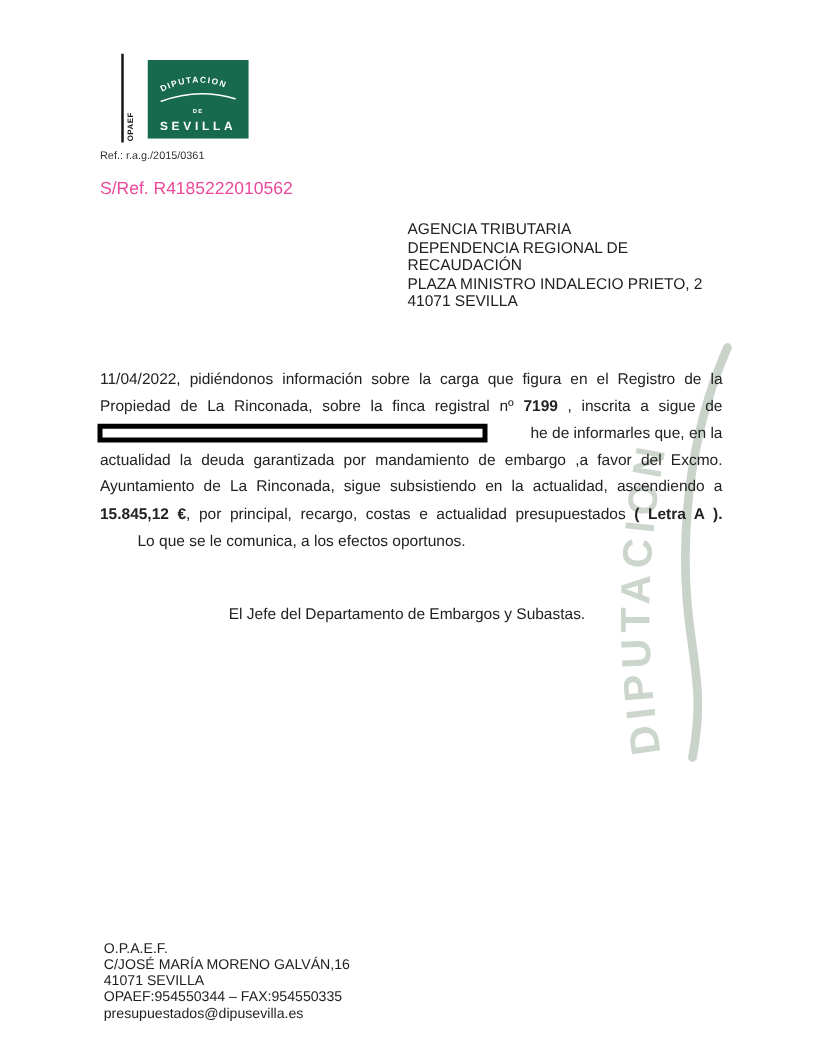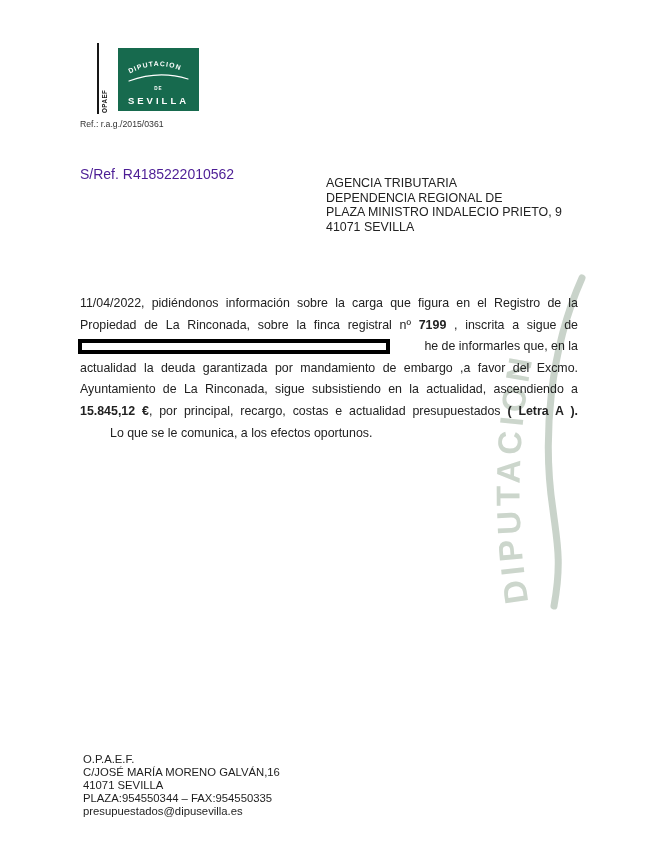--- a/index.html
+++ b/index.html
@@ -16,21 +16,21 @@
   .opaef-label{position:absolute;left:101px;top:113px;transform:rotate(-90deg);transform-origin:0 0;
     font-size:6.3px;font-weight:700;letter-spacing:.4px;color:#161616;z-index:2;white-space:nowrap;}
   .logo{position:absolute;left:118px;top:48px;width:81px;height:63px;z-index:2;}
   .logo text{fill:#ffffff;font-family:"Liberation Sans","DejaVu Sans",sans-serif;}
   .logo-arc-text{font-size:6.8px;font-weight:700;letter-spacing:1.1px;}
   .logo-swoosh{fill:none;stroke:#ffffff;stroke-width:1.2;stroke-linecap:round;}
   .logo-de{font-size:4.6px;font-weight:700;letter-spacing:1px;text-anchor:middle;}
   .logo-city{font-size:9.5px;font-weight:700;letter-spacing:3px;text-anchor:middle;}
   
   .ref-small{position:absolute;left:80px;top:119px;font-size:8.7px;color:#333;z-index:2;}
-  .sref{position:absolute;left:80px;top:142px;font-size:14px;color:#4c1d95;z-index:2;margin-top:24px;}
+  .sref{position:absolute;left:80px;top:142px;font-size:14px;color:#ec4899;z-index:2;}
   
   .recipient{position:absolute;left:326px;top:176px;font-size:12.4px;line-height:14.6px;z-index:2;}
   
   .body-block{position:absolute;left:80px;top:293px;width:498px;z-index:2;}
   .bline{
     font-size:12.4px;line-height:21.6px;height:21.6px;
     text-align:justify;text-align-last:justify;-moz-text-align-last:justify;text-justify:inter-word;
   }
   .bline.indent{padding-left:30px;}
   .bline.closing{text-align:center;text-align-last:left;-moz-text-align-last:left;}
@@ -66,39 +66,41 @@
     <text class="logo-de" x="40.5" y="42">DE</text>
     <text class="logo-city" x="40.5" y="56">SEVILLA</text>
   </svg>
 
   <div class="ref-small">Ref.: r.a.g./2015/0361</div>
   <div class="sref">S/Ref. R4185222010562</div>
 
   <div class="recipient">
     <div>AGENCIA TRIBUTARIA</div>
     <div>DEPENDENCIA REGIONAL DE</div>
-    <div>PLAZA MINISTRO INDALECIO PRIETO, 9</div>
+    <div>RECAUDACIÓN</div>
+    <div>PLAZA MINISTRO INDALECIO PRIETO, 2</div>
     <div>41071 SEVILLA</div>
   </div>
 
   <div class="body-block">
     <div class="bline">11/04/2022, pidiéndonos información sobre la carga que figura en el Registro de la</div>
     <div class="bline"><span>Propiedad de La Rinconada, sobre la finca registral nº </span><b>7199</b><span> , inscrita a sigue de</span></div>
     <div class="bline redline">
       <span class="redaction"></span>
       <span>he de informarles que, en la</span>
     </div>
     <div class="bline">actualidad la deuda garantizada por mandamiento de embargo ,a favor del Excmo.</div>
     <div class="bline">Ayuntamiento de La Rinconada, sigue subsistiendo en la actualidad, ascendiendo a</div>
     <div class="bline"><b>15.845,12 €</b><span>, por principal, recargo, costas e actualidad presupuestados </span><b>( Letra A ).</b></div>
     <div class="bline closing indent">Lo que se le comunica, a los efectos oportunos.</div>
   </div>
 
+  <div class="signature">El Jefe del Departamento de Embargos y Subastas.</div>
 
   <div class="footer">
     <div>O.P.A.E.F.</div>
     <div>C/JOSÉ MARÍA MORENO GALVÁN,16</div>
     <div>41071 SEVILLA</div>
-    <div>PLAZA:954550344 – FAX:954550335</div>
+    <div>OPAEF:954550344 – FAX:954550335</div>
     <div>presupuestados@dipusevilla.es</div>
   </div>
 
 </div>
 
 </body></html>

